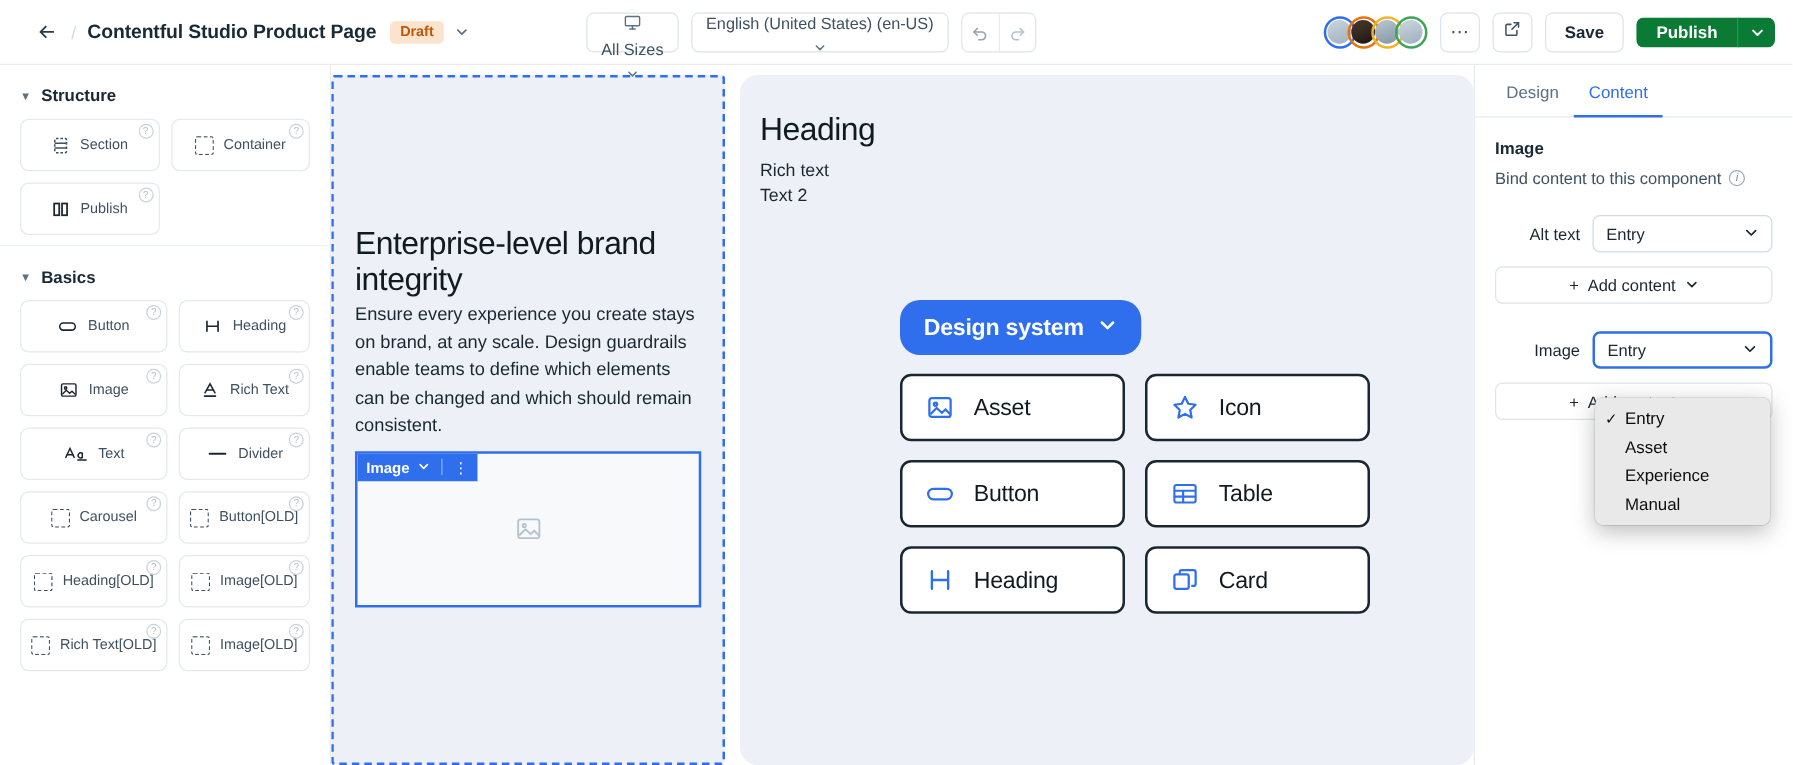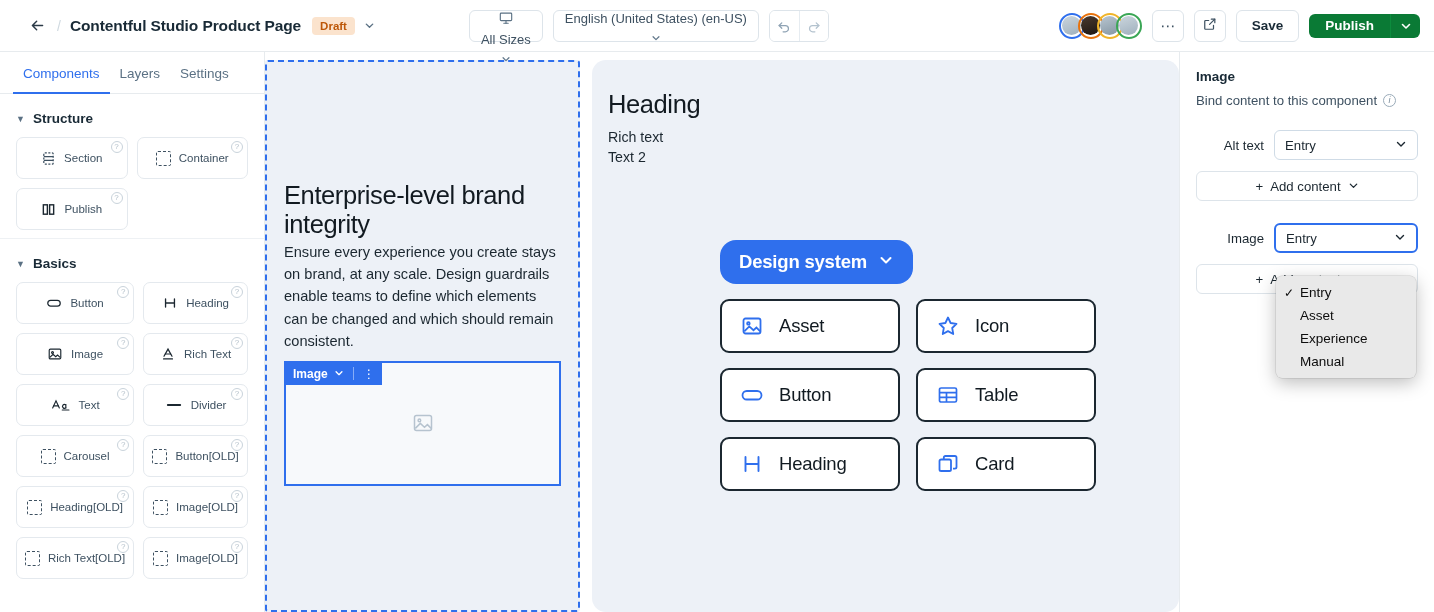--- a/index.html
+++ b/index.html
@@ -325,25 +325,20 @@
               <path d="M2.5 4.5L6 8l3.5-3.5"></path>
             </svg>
         </div>
       </div>
     </div>
   </div>
 
   <div class="body">
 
     <div class="left-panel">
-      <div class="tabs">
-        <div class="tab active">Components</div>
-        <div class="tab">Layers</div>
-        <div class="tab">Settings</div>
-      </div>
 
       <div class="section-head">
         <span class="tri">▼</span>
         <span class="ttl">Structure</span>
       </div>
       <div class="grid">
         <div class="card">
           <span class="cicon">
             <svg width="15" height="15" viewBox="0 0 16 16" fill="none" stroke="#3e5161" stroke-width="1.3">
                 <rect x="3" y="2" width="10" height="12" rx="1" stroke-dasharray="2.2 1.6"></rect>
@@ -583,20 +578,24 @@
                   </svg>
               </span>
               <span class="dlbl">Card</span>
             </div>
           </div>
         </div>
       </div>
     </div>
 
     <div class="right-panel">
+      <div class="rp-tabs">
+        <div class="rp-tab">Design</div>
+        <div class="rp-tab active">Content</div>
+      </div>
 
       <div class="rp-body">
         <div class="rp-title">Image</div>
         <div class="rp-bind">
           <span>Bind content to this component</span>
           <span class="info-i">i</span>
         </div>
 
         <div class="field-row">
           <span class="field-label">Alt text</span>

